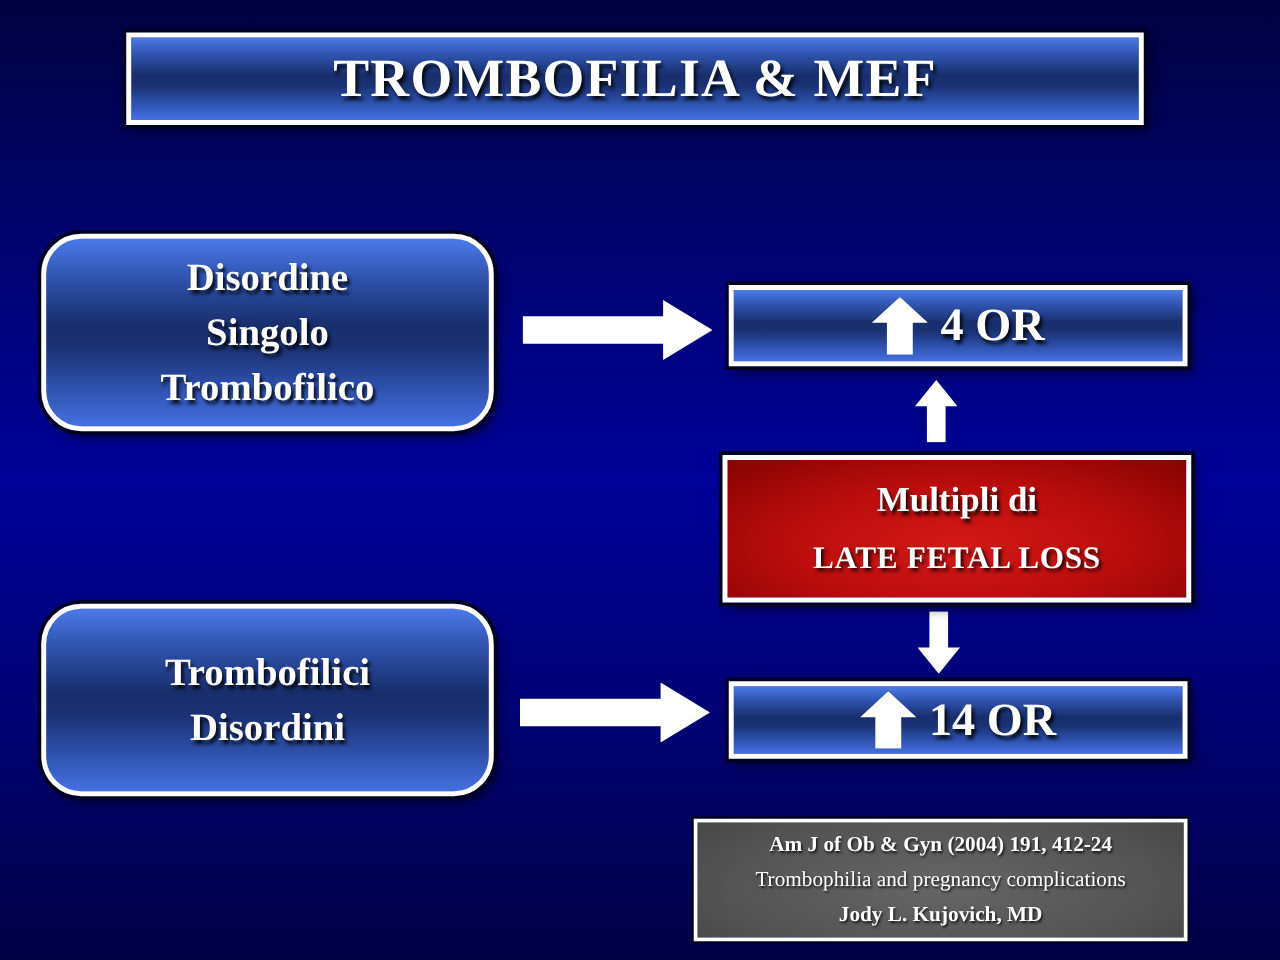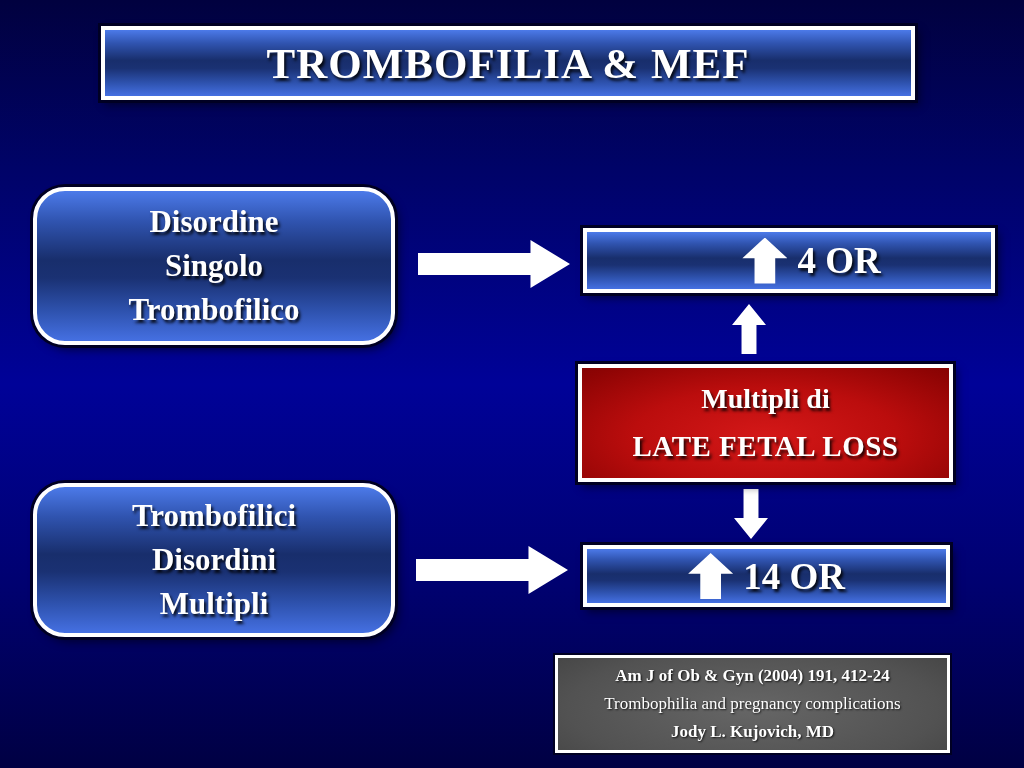--- a/index.html
+++ b/index.html
@@ -22,31 +22,31 @@
   .shadowed{text-shadow:2px 3px 3px rgba(0,0,0,0.85);}
   .title-box{left:101px;top:26px;width:806px;height:66px;}
   .title-text{font-size:43px;font-weight:bold;letter-spacing:1px;}
 
   .left-box{left:33px;width:354px;flex-direction:column;text-align:center;border-radius:32px;}
   .left-box-1{top:187px;height:150px;}
   .left-box-2{top:483px;height:146px;}
   .left-box .bline{font-size:31px;font-weight:bold;line-height:1.42;}
 
   .or-box{left:583px;width:359px;gap:10px;}
-  .or-box-1{top:228px;height:57px;padding-left:45px;}
+  .or-box-1{top:228px;height:57px;}
   .or-box-2{top:545px;height:54px;}
   .or-label{font-size:37px;font-weight:bold;}
 
   .risk-box{
     left:578px;top:364px;width:367px;height:110px;
     background:radial-gradient(ellipse 90% 110% at 50% 62%,#d41818 0%,#bb0d0d 40%,#8f0404 72%,#6d0000 100%);
     flex-direction:column;justify-content:space-evenly;text-align:center;
   }
   .risk-line-1{font-size:28px;font-weight:bold;}
-  .risk-line-2{font-size:29px;font-weight:bold;letter-spacing:0.5px;}
+  .risk-line-2{font-size:25px;font-weight:bold;letter-spacing:0.5px;}
 
   .citation-box{
     left:555px;top:655px;width:389px;height:92px;border-width:3px;
     box-shadow:0 0 0 2px #000023;
     background:radial-gradient(ellipse 95% 130% at 50% 55%,#666666 0%,#525252 50%,#383838 90%,#303030 100%);
     flex-direction:column;justify-content:space-evenly;text-align:center;
   }
   .cite-line{font-size:17px;text-shadow:1px 1px 2px rgba(0,0,0,0.8);}
   .cite-bold{font-weight:bold;}
 
@@ -84,21 +84,20 @@
 
   <div class="panel blue-grad left-box left-box-1">
     <div class="bline shadowed">Disordine</div>
     <div class="bline shadowed">Singolo</div>
     <div class="bline shadowed">Trombofilico</div>
   </div>
 
   <div class="panel blue-grad left-box left-box-2">
     <div class="bline shadowed">Trombofilici</div>
     <div class="bline shadowed">Disordini</div>
-    <div class="bline shadowed">Multipli</div>
   </div>
 
   <div class="block-arrow arrow-right arrow-right-1"></div>
   <div class="block-arrow arrow-right arrow-right-2"></div>
 
   <div class="panel blue-grad or-box or-box-1">
     <span class="or-icon"></span>
     <span class="or-label shadowed">4 OR</span>
   </div>
 

